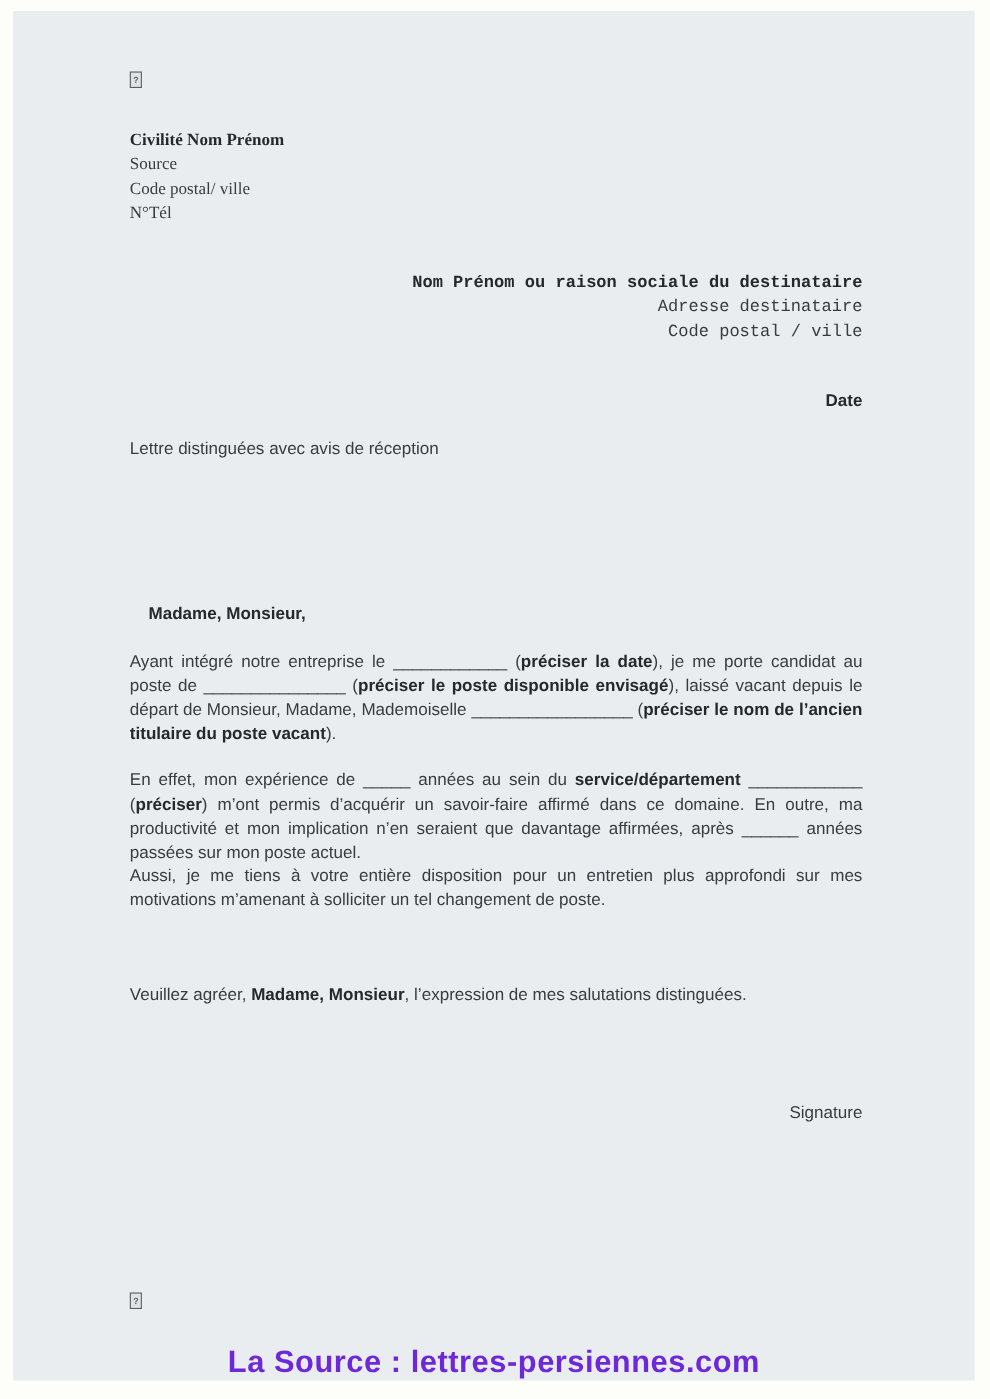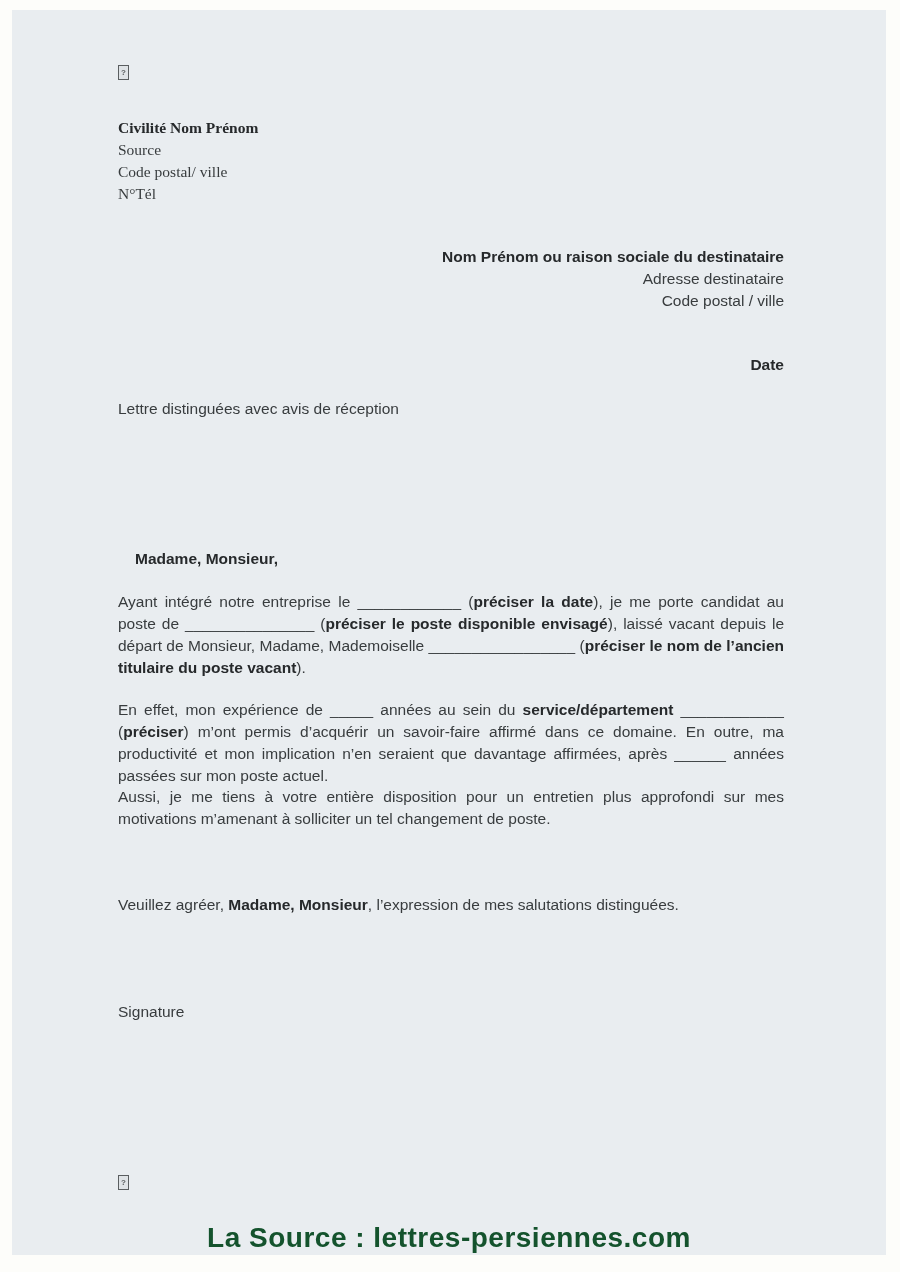--- a/index.html
+++ b/index.html
@@ -29,21 +29,21 @@
   .abs { position: absolute; }
   .b { font-weight: bold; color: #26292b; }
   .u { text-decoration: underline; }
   .right-block { text-align: right; }
   .para {
     margin: 0;
     width: 666px;
     text-align: justify;
   }
   .salutation { font-weight: bold; color: #26292b; margin-left: 17px; }
-  .signature-line { width: 666px; text-align: left; }
+  .signature-line { width: 666px; text-align: right; }
   .glyph {
     display: inline-block;
     width: 9px;
     height: 13px;
     border: 1px solid #5a5e60;
     background: #dfe3e6;
     color: #5a5e60;
     font-size: 8px;
     line-height: 13px;
     text-align: center;
@@ -66,21 +66,21 @@
 
     <span class="glyph abs" style="left:106px; top:55px;">?</span>
 
     <div class="abs" style="left:106px; top:107px;font-family:Liberation Serif, serif;">
       <div class="b">Civilité Nom Prénom</div>
       <div>Source</div>
       <div>Code postal/ ville</div>
       <div>N°Tél</div>
     </div>
 
-    <div class="abs right-block" style="right:102px; top:236px;">
+    <div class="abs right-block" style="right:102px; top:236px;font-family:Liberation Mono, monospace;">
       <div class="b">Nom Prénom ou raison sociale du destinataire</div>
       <div>Adresse destinataire</div>
       <div>Code postal / ville</div>
     </div>
 
     <div class="abs right-block b" style="right:102px; top:344px;">Date</div>
 
     <div class="abs" style="left:106px; top:388px;">Lettre distinguées avec avis de réception</div>
 
 
@@ -91,16 +91,16 @@
     <p class="para abs" style="left:106px; top:689px;"><span>En effet, mon expérience de _____ années au sein du </span><span class="b">service/département</span><span> ____________ (</span><span class="b">préciser</span><span>) m’ont permis d’acquérir un savoir-faire affirmé dans ce domaine. En outre, ma productivité et mon implication n’en seraient que davantage affirmées, après ______ années passées sur mon poste actuel.</span></p>
 
     <p class="para abs" style="left:106px; top:776px;">Aussi, je me tiens à votre entière disposition pour un entretien plus approfondi sur mes motivations m’amenant à solliciter un tel changement de poste.</p>
 
     <p class="para abs" style="left:106px; top:884px;"><span>Veuillez agréer, </span><span class="b">Madame, Monsieur</span><span>, l’expression de mes salutations distinguées.</span></p>
 
     <div class="abs signature-line" style="left:106px; top:991px;">Signature</div>
 
     <span class="glyph abs" style="left:106px; top:1165px;">?</span>
 
-    <div class="abs footer-source" style="left: 0px; top: 1212px; color: #14532d;">La Source : lettres-persiennes.com</div>
+    <div class="abs footer-source" style="left: 0px; top: 1212px; color: #6d28d9;">La Source : lettres-persiennes.com</div>
 
   </div>
 </div>
 
 </body></html>

